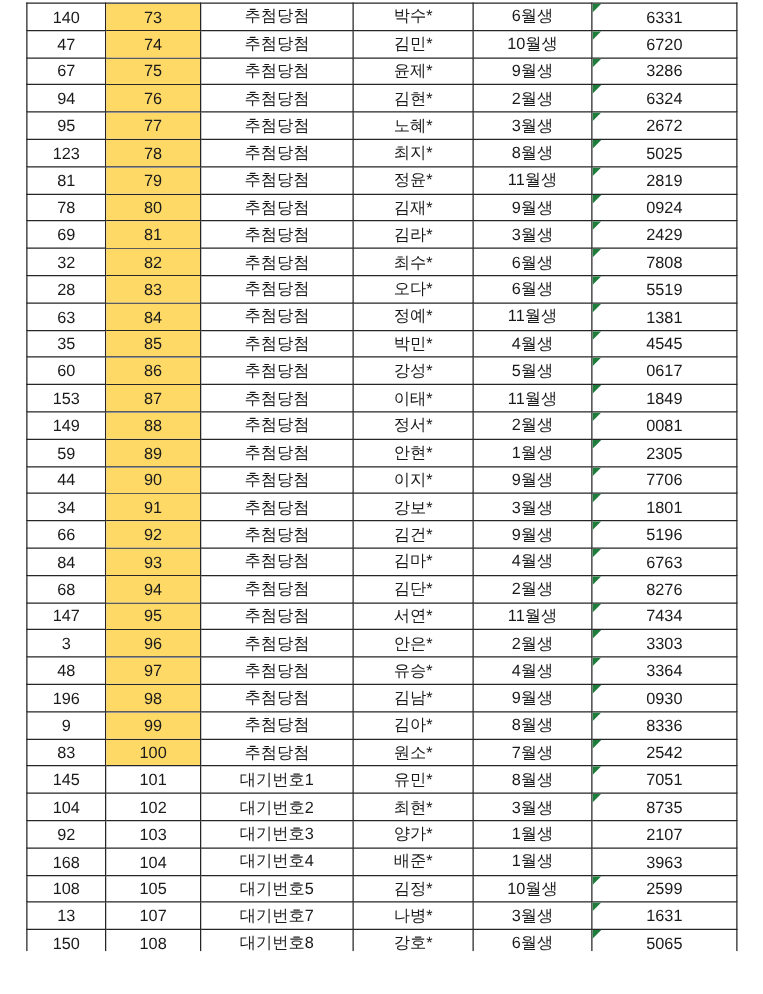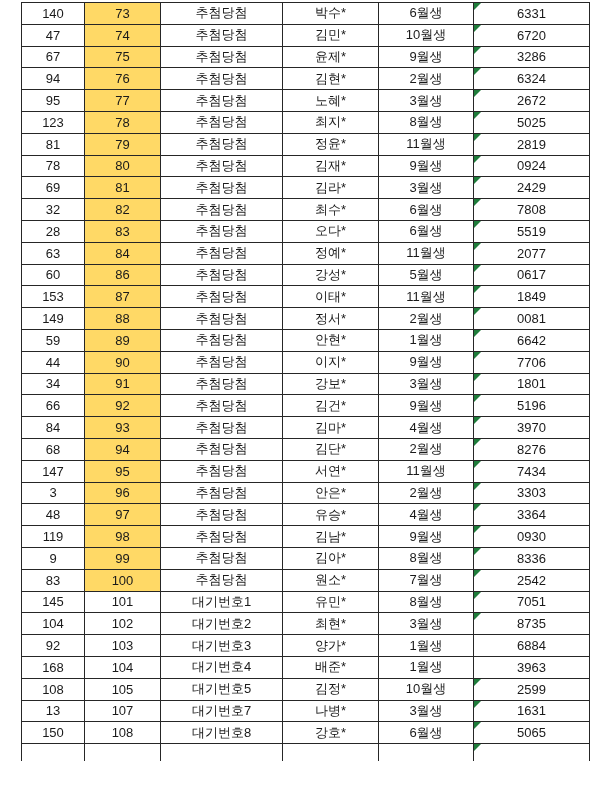--- a/index.html
+++ b/index.html
@@ -173,21 +173,32 @@
     </td>
   </tr>
         <tr>
     <td>63</td>
     <td class="hl">84</td>
     <td>추첨당첨</td>
     <td>정예*</td>
     <td>11월생</td>
     <td>
       <span class="tri"></span>
-      <span class="val">2077</span>
+      <span class="val">1381</span>
+    </td>
+  </tr>
+        <tr>
+    <td>35</td>
+    <td class="hl">85</td>
+    <td>추첨당첨</td>
+    <td>박민*</td>
+    <td>4월생</td>
+    <td>
+      <span class="tri"></span>
+      <span class="val">4545</span>
     </td>
   </tr>
         <tr>
     <td>60</td>
     <td class="hl">86</td>
     <td>추첨당첨</td>
     <td>강성*</td>
     <td>5월생</td>
     <td>
       <span class="tri"></span>
@@ -217,21 +228,21 @@
     </td>
   </tr>
         <tr>
     <td>59</td>
     <td class="hl">89</td>
     <td>추첨당첨</td>
     <td>안현*</td>
     <td>1월생</td>
     <td>
       <span class="tri"></span>
-      <span class="val">6642</span>
+      <span class="val">2305</span>
     </td>
   </tr>
         <tr>
     <td>44</td>
     <td class="hl">90</td>
     <td>추첨당첨</td>
     <td>이지*</td>
     <td>9월생</td>
     <td>
       <span class="tri"></span>
@@ -261,21 +272,21 @@
     </td>
   </tr>
         <tr>
     <td>84</td>
     <td class="hl">93</td>
     <td>추첨당첨</td>
     <td>김마*</td>
     <td>4월생</td>
     <td>
       <span class="tri"></span>
-      <span class="val">3970</span>
+      <span class="val">6763</span>
     </td>
   </tr>
         <tr>
     <td>68</td>
     <td class="hl">94</td>
     <td>추첨당첨</td>
     <td>김단*</td>
     <td>2월생</td>
     <td>
       <span class="tri"></span>
@@ -309,21 +320,21 @@
     <td class="hl">97</td>
     <td>추첨당첨</td>
     <td>유승*</td>
     <td>4월생</td>
     <td>
       <span class="tri"></span>
       <span class="val">3364</span>
     </td>
   </tr>
         <tr>
-    <td>119</td>
+    <td>196</td>
     <td class="hl">98</td>
     <td>추첨당첨</td>
     <td>김남*</td>
     <td>9월생</td>
     <td>
       <span class="tri"></span>
       <span class="val">0930</span>
     </td>
   </tr>
         <tr>
@@ -371,21 +382,21 @@
     </td>
   </tr>
         <tr>
     <td>92</td>
     <td>103</td>
     <td>대기번호3</td>
     <td>양가*</td>
     <td>1월생</td>
     <td>
       
-      <span class="val">6884</span>
+      <span class="val">2107</span>
     </td>
   </tr>
         <tr>
     <td>168</td>
     <td>104</td>
     <td>대기번호4</td>
     <td>배준*</td>
     <td>1월생</td>
     <td>
       

